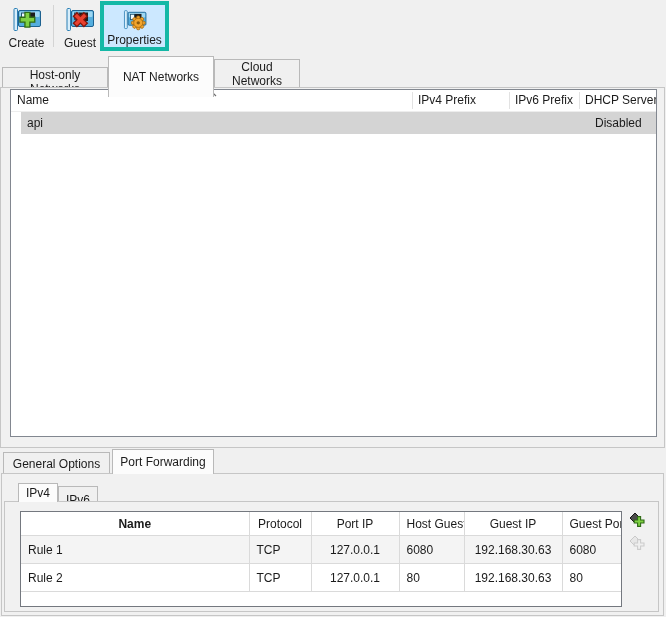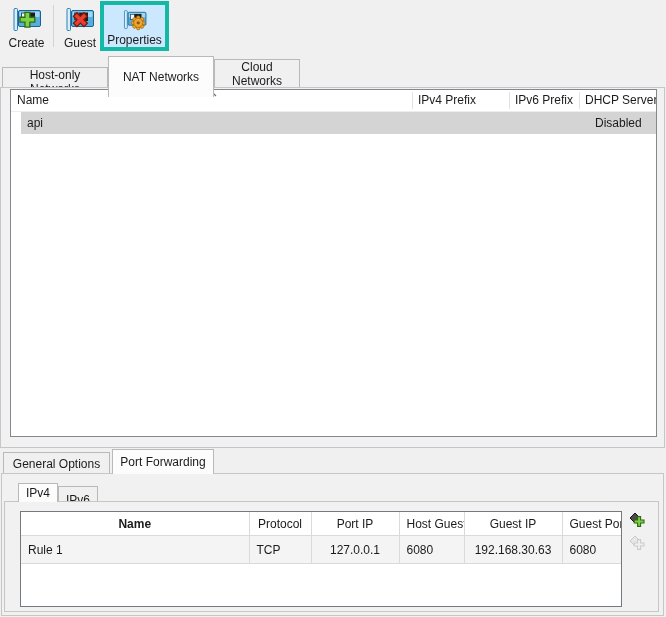--- a/index.html
+++ b/index.html
@@ -187,20 +187,28 @@
       <th>Guest Port</th>
     </tr>
     <tr class="row-current">
       <td>Rule 1</td>
       <td>TCP</td>
       <td class="c-center">127.0.0.1</td>
       <td>6080</td>
       <td class="c-center">192.168.30.63</td>
       <td>6080</td>
     </tr>
+    <tr>
+      <td>Rule 2</td>
+      <td>TCP</td>
+      <td class="c-center">127.0.0.1</td>
+      <td>80</td>
+      <td class="c-center">192.168.30.63</td>
+      <td>80</td>
+    </tr>
   </tbody>
     </table>
 </div>
 
 <div class="abs" style="left:629px;top:512px;width:18px;height:18px;">
   <svg class="icon16" viewBox="0 0 17 17">
     <path d="M6 1 l5 5 l-5 5 l-5 -5 z" fill="#4c4c4c" stroke="#161616"></path>
     <path d="M8.6 4.6h3v3.4h3.4v3h-3.4v3.4h-3v-3.4H5.2v-3h3.4z" fill="#7ed142" stroke="#2f6b16" stroke-width="1.1"></path>
   </svg>
 </div>

